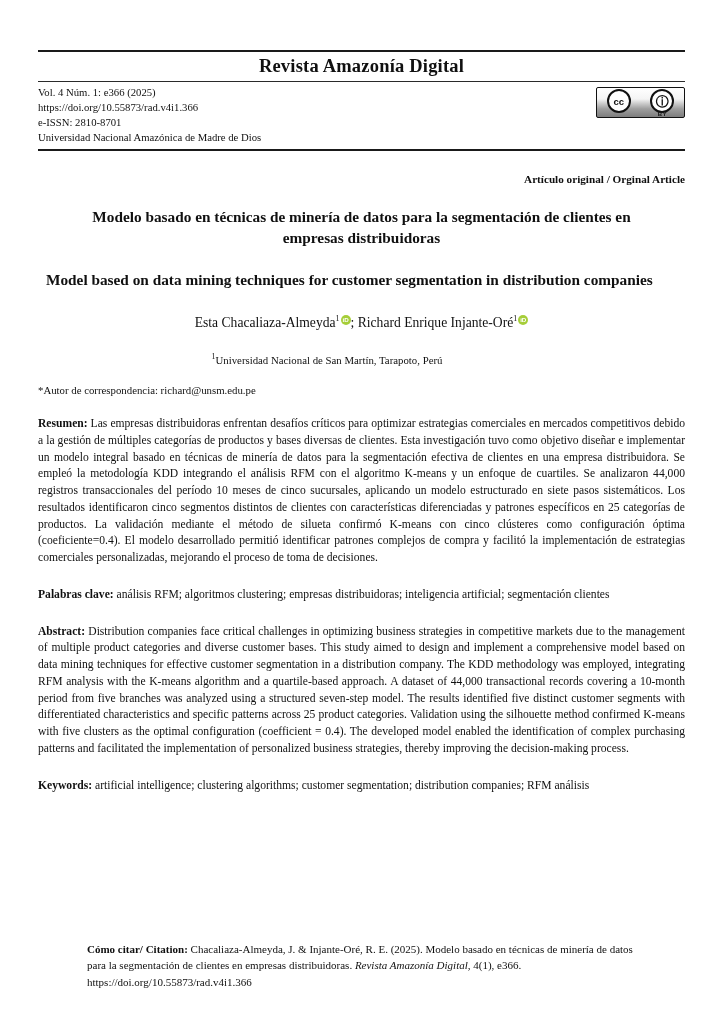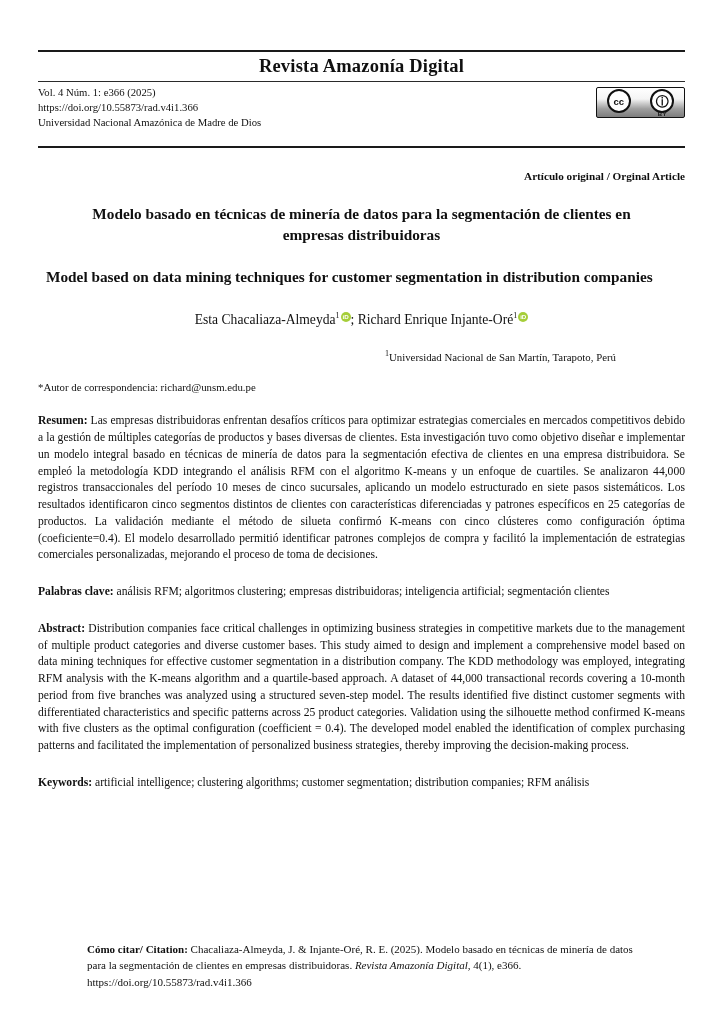--- a/index.html
+++ b/index.html
@@ -175,21 +175,21 @@
     text-align: center;
     color: #ffffff;
     font-family: "Liberation Sans", sans-serif;
     font-size: 6.2px;
     font-weight: bold;
   }
 
   
   .meta-row {
     display: flex;
-    justify-content: flex-end;
+    justify-content: center;
     align-items: flex-start;
     margin-top: 20px;
     font-size: 10.8px;
     line-height: 1.52;
   }
   .affil {
     width: 300px;
   }
   .dates {
     text-align: right;
@@ -231,20 +231,21 @@
 <div class="page">
 
   <div class="masthead">
     <div class="rule-top"></div>
     <div class="journal-title">Revista Amazonía Digital</div>
     <div class="rule-thin"></div>
     <div class="masthead-body">
       <div class="masthead-lines">
         <div>Vol. 4 Núm. 1: e366 (2025)</div>
         <div>https://doi.org/10.55873/rad.v4i1.366</div>
+        <div>e-ISSN: 2810-8701</div>
         <div>Universidad Nacional Amazónica de Madre de Dios</div>
       </div>
       <div class="cc-badge">
         <div class="cc-left">
           <div class="cc-circle">cc</div>
         </div>
         <div class="cc-right">
           <div class="cc-circle person">ⓘ</div>
           <div class="cc-by">BY</div>
         </div>

